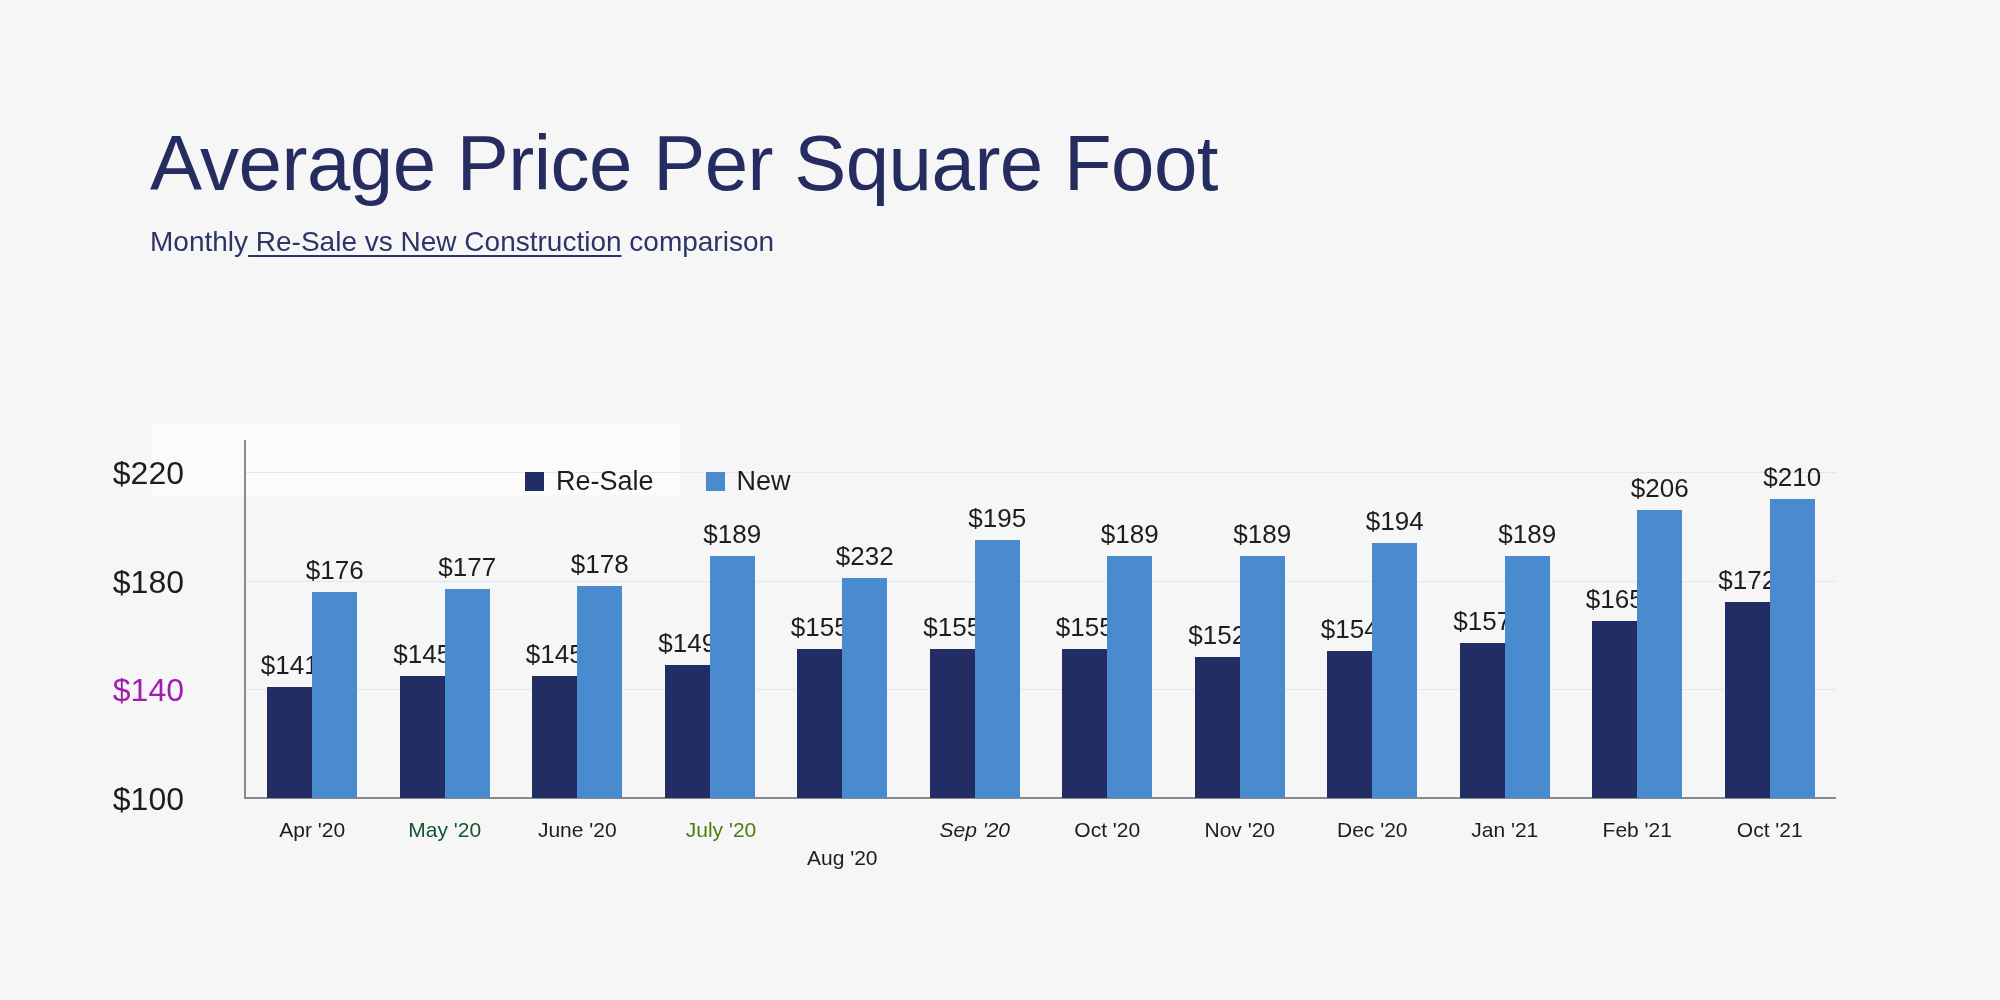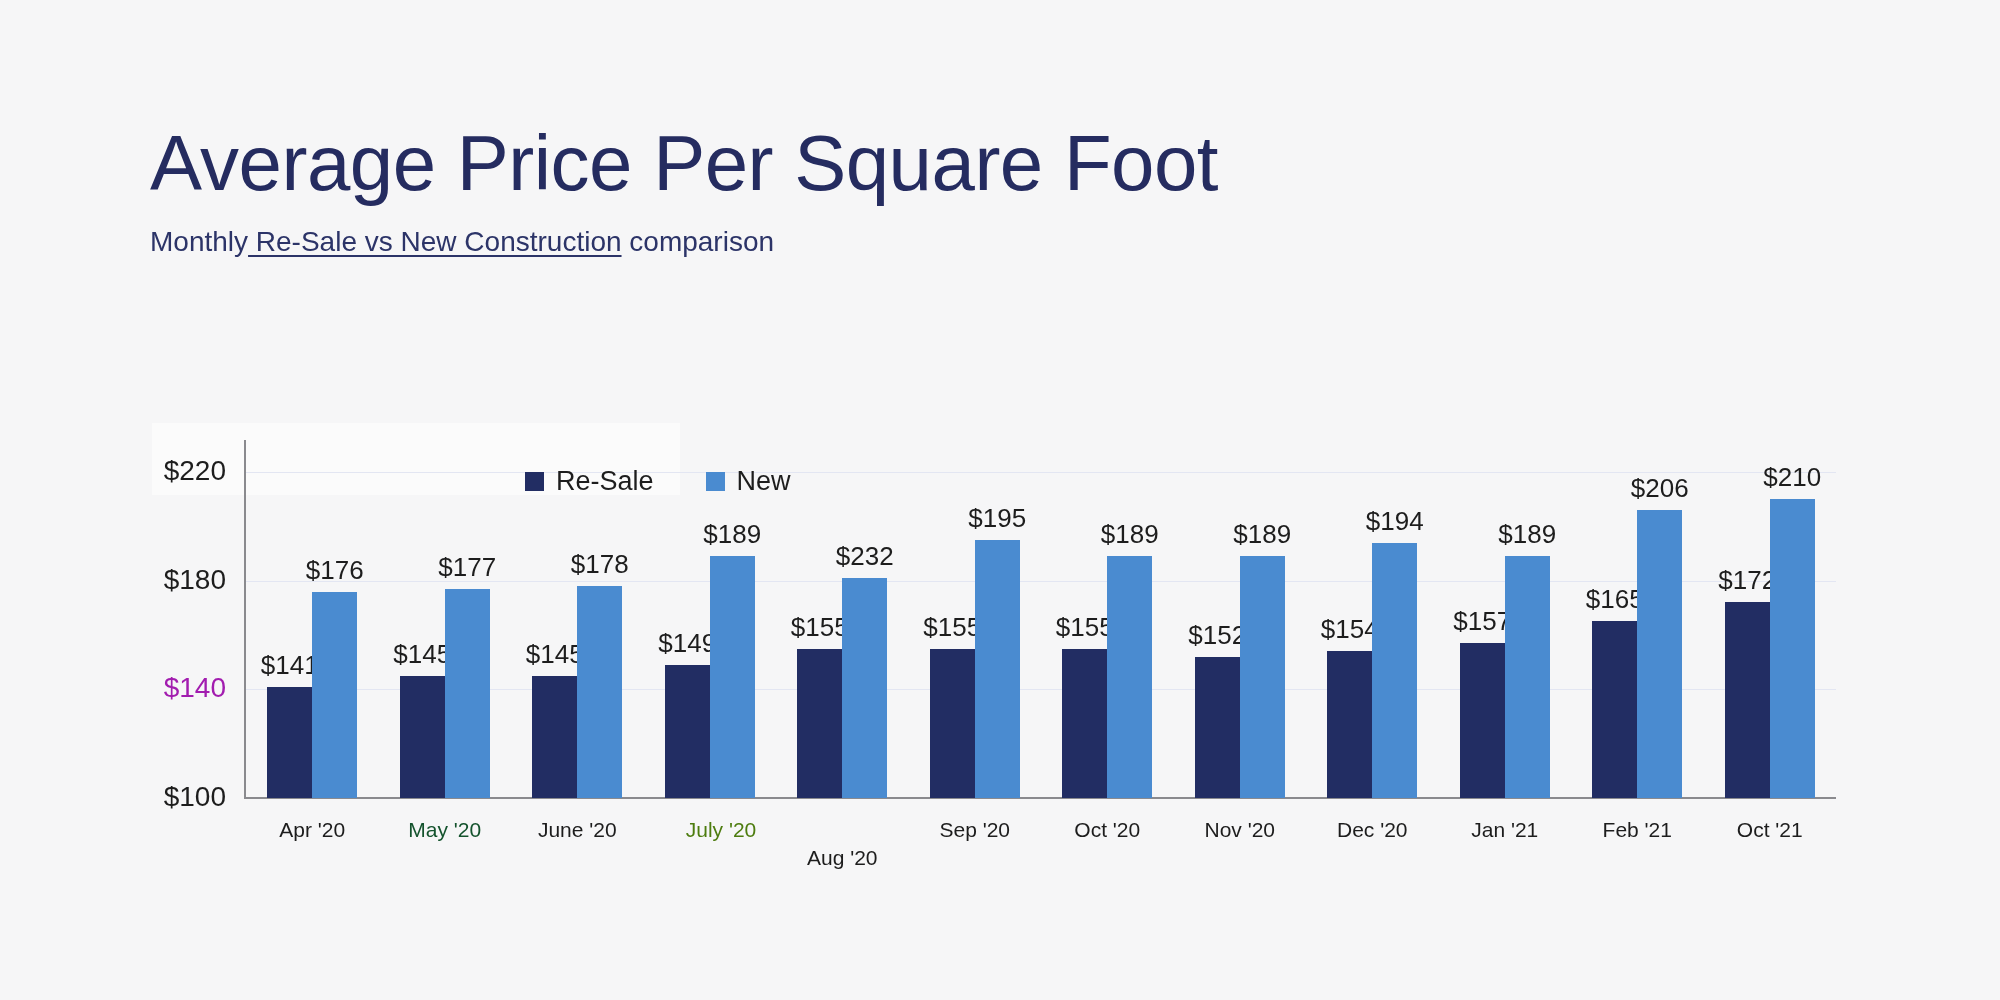--- a/index.html
+++ b/index.html
@@ -100,24 +100,24 @@
     position: absolute;
     left: 244px;
     top: 797px;
     width: 1592px;
     height: 2px;
     background: #8a8a8e;
   }
 
   .ytick {
     position: absolute;
-    right: 1774px;
+    right: 1816px;
     width: 140px;
     text-align: right;
-    font-size: 28px;
+    font-size: 32px;
     color: #232323;
     font-family: "Liberation Sans", sans-serif;
     white-space: nowrap;
   }
 
   
   .legend {
     position: absolute;
     left: 525px;
     top: 466px;
@@ -299,21 +299,21 @@
           <div class="bar" title="Mar '21 New $210" style="left: 66.25px; width: 45px; height: 298.833px; background: rgb(74, 139, 208);"></div>
           <div class="bar-label" style="color: rgb(29, 29, 29); left: 88.75px; bottom: 304.833px;">$210</div>
         </div>
       </div>
     <div class="xlabels" id="xlabels">
         <div class="xlabel" style="left: 66.25px; color: rgb(29, 29, 29);">Apr '20</div>
         <div class="xlabel" style="left: 198.75px; color: #14532d;">May '20</div>
         <div class="xlabel" style="left: 331.25px; color: rgb(29, 29, 29);">June '20</div>
         <div class="xlabel" style="left: 475px; color: #4d7c0f;">July '20</div>
         <div class="xlabel" style="left: 596.25px; color: rgb(29, 29, 29); margin-top: 28px;">Aug '20</div>
-        <div class="xlabel" style="left: 728.75px; color: rgb(29, 29, 29);">Sep '20</div>
+        <div class="xlabel" style="left: 728.75px; color: rgb(29, 29, 29); font-style: italic;">Sep '20</div>
         <div class="xlabel" style="left: 861.25px; color: rgb(29, 29, 29);">Oct '20</div>
         <div class="xlabel" style="left: 993.75px; color: rgb(29, 29, 29);">Nov '20</div>
         <div class="xlabel" style="left: 1126.25px; color: rgb(29, 29, 29);">Dec '20</div>
         <div class="xlabel" style="left: 1258.75px; color: rgb(29, 29, 29);">Jan '21</div>
         <div class="xlabel" style="left: 1391.25px; color: rgb(29, 29, 29);">Feb '21</div>
         <div class="xlabel" style="left: 1523.75px; color: rgb(29, 29, 29);">Oct '21</div>
       </div>
 
   </div>
 </div>

